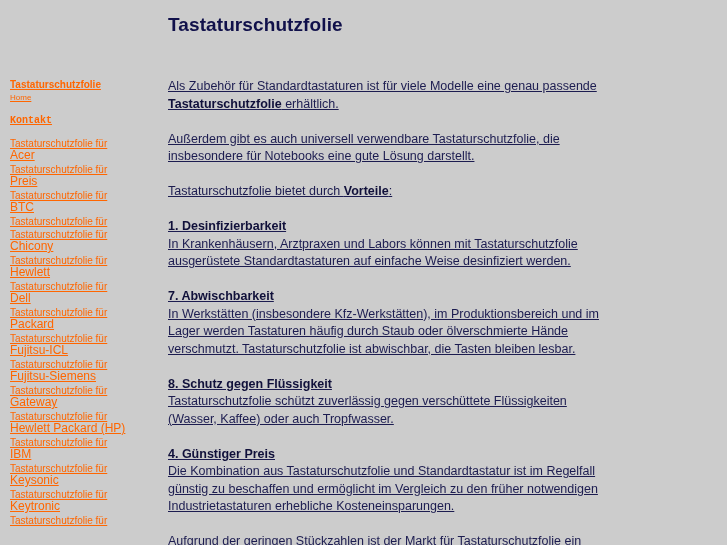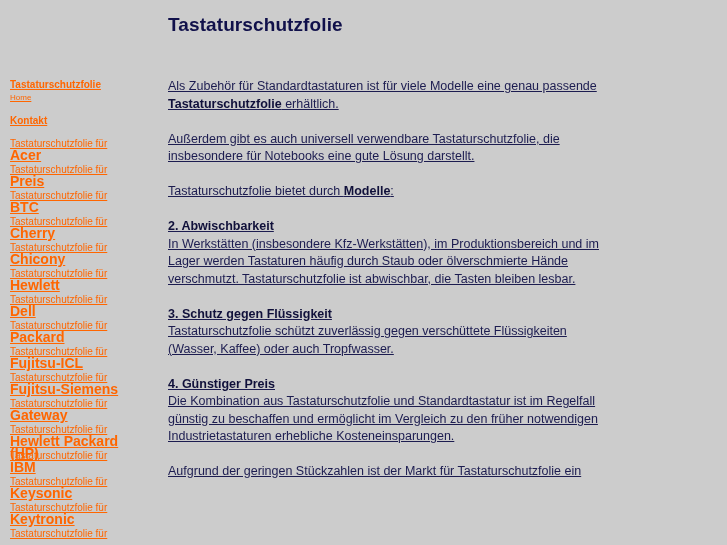--- a/index.html
+++ b/index.html
@@ -45,33 +45,34 @@
     .nav-sub {
       font-size: 8px;
       line-height: 10px;
       margin-top: 2px;
     }
     .nav-contact {
       font-size: 10px;
       font-weight: bold;
       line-height: 12px;
       margin-top: 12px;
+      font-family: Liberation Mono, monospace;
     }
     .brand-list {
       margin-top: 12px;
     }
     .brand-prefix {
       font-size: 10px;
       line-height: 10px;
       height: 10px;
       margin-top: 3px;
     }
     .brand-name {
-      font-size: 14px;
-      font-weight: bold;
+      font-size: 12px;
+      font-weight: normal;
       line-height: 12px;
       height: 13px;
     }
     .content {
       position: absolute;
       left: 168px;
       top: 78px;
       width: 450px;
       font-size: 12.5px;
       line-height: 17.5px;
@@ -101,21 +102,20 @@
   <a href="#" class="nav-contact">Kontakt</a>
 
   <div class="brand-list">
     <a href="#" class="brand-prefix">Tastaturschutzfolie für</a>
     <a href="#" class="brand-name">Acer</a>
     <a href="#" class="brand-prefix">Tastaturschutzfolie für</a>
     <a href="#" class="brand-name">Preis</a>
     <a href="#" class="brand-prefix">Tastaturschutzfolie für</a>
     <a href="#" class="brand-name">BTC</a>
     <a href="#" class="brand-prefix">Tastaturschutzfolie für</a>
-    <a href="#" class="brand-name">Cherry</a>
     <a href="#" class="brand-prefix">Tastaturschutzfolie für</a>
     <a href="#" class="brand-name">Chicony</a>
     <a href="#" class="brand-prefix">Tastaturschutzfolie für</a>
     <a href="#" class="brand-name">Hewlett</a>
     <a href="#" class="brand-prefix">Tastaturschutzfolie für</a>
     <a href="#" class="brand-name">Dell</a>
     <a href="#" class="brand-prefix">Tastaturschutzfolie für</a>
     <a href="#" class="brand-name">Packard</a>
     <a href="#" class="brand-prefix">Tastaturschutzfolie für</a>
     <a href="#" class="brand-name">Fujitsu-ICL</a>
@@ -131,28 +131,32 @@
     <a href="#" class="brand-name">Keysonic</a>
     <a href="#" class="brand-prefix">Tastaturschutzfolie für</a>
     <a href="#" class="brand-name">Keytronic</a>
     <a href="#" class="brand-prefix">Tastaturschutzfolie für</a>
   </div>
 </nav>
 
 <main class="content">
   <p><span>Als Zubehör für Standardtastaturen ist für viele Modelle eine genau passende </span><b>Tastaturschutzfolie</b><span> erhältlich.</span></p>
   <p>Außerdem gibt es auch universell verwendbare Tastaturschutzfolie, die insbesondere für Notebooks eine gute Lösung darstellt.</p>
-  <p><span>Tastaturschutzfolie bietet durch </span><b>Modelle</b><span>:</span></p>
+  <p><span>Tastaturschutzfolie bietet durch </span><b>Vorteile</b><span>:</span></p>
 
   <p>
-    <span class="benefit-title">2. Abwischbarkeit</span>
+    <span class="benefit-title">1. Desinfizierbarkeit</span>
+    <span>In Krankenhäusern, Arztpraxen und Labors können mit Tastaturschutzfolie ausgerüstete Standardtastaturen auf einfache Weise desinfiziert werden.</span>
+  </p>
+  <p>
+    <span class="benefit-title">7. Abwischbarkeit</span>
     <span>In Werkstätten (insbesondere Kfz-Werkstätten), im Produktionsbereich und im Lager werden Tastaturen häufig durch Staub oder ölverschmierte Hände verschmutzt. Tastaturschutzfolie ist abwischbar, die Tasten bleiben lesbar.</span>
   </p>
   <p>
-    <span class="benefit-title">3. Schutz gegen Flüssigkeit</span>
+    <span class="benefit-title">8. Schutz gegen Flüssigkeit</span>
     <span>Tastaturschutzfolie schützt zuverlässig gegen verschüttete Flüssigkeiten (Wasser, Kaffee) oder auch Tropfwasser.</span>
   </p>
   <p>
     <span class="benefit-title">4. Günstiger Preis</span>
     <span>Die Kombination aus Tastaturschutzfolie und Standardtastatur ist im Regelfall günstig zu beschaffen und ermöglicht im Vergleich zu den früher notwendigen Industrietastaturen erhebliche Kosteneinsparungen.</span>
   </p>
 
   <p>Aufgrund der geringen Stückzahlen ist der Markt für Tastaturschutzfolie ein</p>
 </main>
 

